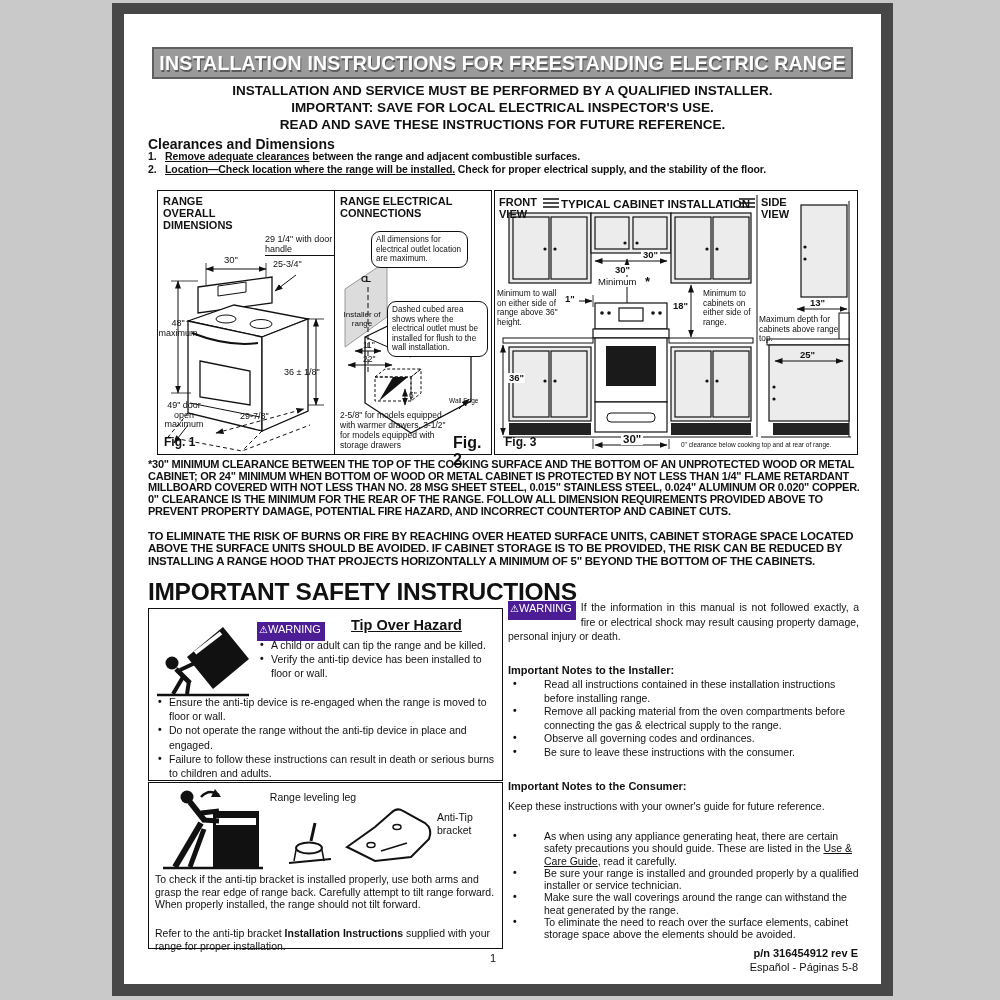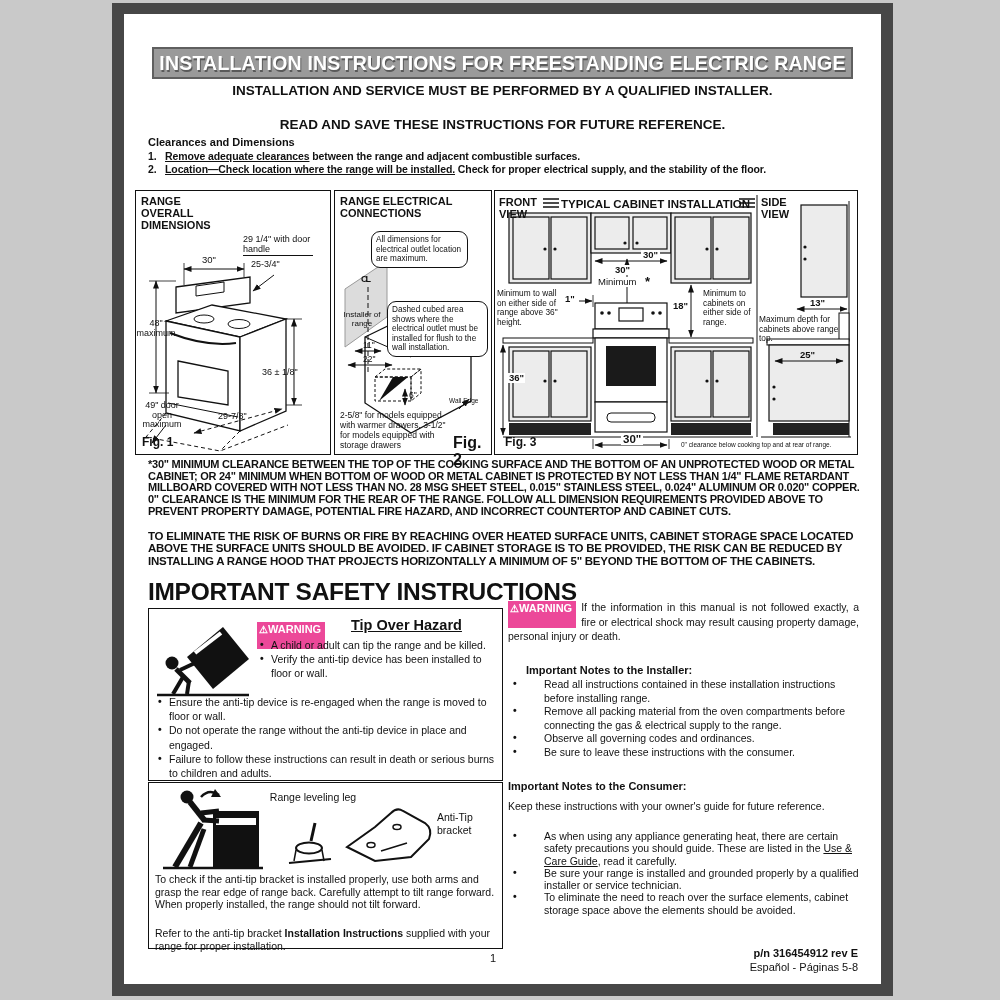--- a/index.html
+++ b/index.html
@@ -23,50 +23,51 @@
   
   .fig{position:absolute;top:176px;height:265px;background:#fff;border:1.5px solid #111;box-sizing:border-box;}
   .fig svg.art{position:absolute;left:0;top:0;}
   .fl{position:absolute;line-height:1.08;color:#111;}
   .callout{position:absolute;border:1.5px solid #111;border-radius:9px;background:#fff;
            font-size:8.2px;line-height:9.6px;padding:3px 4px;box-sizing:border-box;}
   
   .legal{left:24px;width:714px;font-weight:bold;letter-spacing:-.25px;}
   #safety-heading{left:24px;top:564px;font-size:24.5px;font-weight:bold;letter-spacing:-.3px;white-space:nowrap;}
   .wbox{position:absolute;left:24px;width:355px;border:1.5px solid #111;box-sizing:border-box;background:#fff;}
-  .badge{display:inline-block;background:#ec4899;color:#fff;font-weight:bold;font-size:11px;
-         line-height:15px;padding:0 4px 12px 2px;white-space:nowrap;}
+  .badge{display:inline-block;background:#4c1d95;color:#fff;font-weight:normal;font-size:11px;
+         line-height:15px;padding:0 4px 4px 2px;white-space:nowrap;}
   .badge .tri{font-size:10px;}
   .bl{position:relative;padding-left:14px;}
   .bl::before{content:"\2022";position:absolute;left:3px;top:-1px;font-weight:bold;}
   .rbl{position:relative;padding-left:36px;}
   .rbl::before{content:"\2022";position:absolute;left:5px;top:-1px;font-weight:bold;}
   .body10{font-size:10.5px;}
 </style>
 </head>
 <body>
 
 <div id="screen">
   <div id="doc-frame"></div>
   <div id="page">
 
     <div id="banner" class="abs">INSTALLATION INSTRUCTIONS FOR FREESTANDING ELECTRIC RANGE</div>
 
     <div class="abs hline" style="top:68px;">INSTALLATION AND SERVICE MUST BE PERFORMED BY A QUALIFIED INSTALLER.</div>
+    <div class="abs hline" style="top:85px;">IMPORTANT: SAVE FOR LOCAL ELECTRICAL INSPECTOR'S USE.</div>
     <div class="abs hline" style="top:102px;">READ AND SAVE THESE INSTRUCTIONS FOR FUTURE REFERENCE.</div>
 
-    <div class="abs b" style="left:24px;top:122px;font-size:11px;">Clearances and Dimensions</div>
+    <div class="abs b" style="left:24px;top:122px;font-size:14px;">Clearances and Dimensions</div>
     <div class="abs cl-item" style="top:136px;">
       <span class="num">1.</span><span class="ul">Remove adequate clearances</span><span> between the range and adjacent combustible surfaces.</span>
     </div>
     <div class="abs cl-item" style="top:149px;">
       <span class="num">2.</span><span class="ul">Location—Check location where the range will be installed.</span><span> Check for proper electrical supply, and the stability of the floor.</span>
     </div>
 
-    <div class="fig" style="left:11px;width:196px;">
+    <div class="fig" style="left:33px;width:196px;">
       <svg class="art" width="181" height="262" viewBox="0 0 181 262">
         <defs>
             <marker id="f1a" markerWidth="9" markerHeight="8" refX="7.5" refY="3" orient="auto-start-reverse" markerUnits="userSpaceOnUse">
               <path d="M0,0L8,3L0,6Z" fill="#111"></path>
             </marker>
           </defs>
         <g stroke="#111" stroke-width="1.3" fill="#fff">
           <polygon points="40,96 114,86 114,112 40,122"></polygon>
           <polygon points="60,95 88,91 88,101 60,105" stroke-width="1"></polygon>
           <polygon points="30,130 76,114 150,128 104,146"></polygon>
@@ -318,34 +319,35 @@
       <div class="abs body10" style="left:6px;top:90px;width:344px;line-height:12.6px;">To check if the anti-tip bracket is installed properly, use both arms and grasp the rear edge of range back. Carefully attempt to tilt range forward. When properly installed, the range should not tilt forward.</div>
       <div class="abs body10" style="left:6px;top:144px;width:344px;line-height:12.6px;">
         <span>Refer to the anti-tip bracket </span><span class="b">Installation Instructions</span><span> supplied with your range for proper installation.</span>
       </div>
     </div>
 
     <div class="abs body10" style="left:384px;top:586px;width:351px;line-height:14.5px;text-align:justify;">
       <span class="badge" style="float:left;margin:1px 5px 0 0;"><span class="tri">⚠</span><span>WARNING</span></span>
       <span>If the information in this manual is not followed exactly, a fire or electrical shock may result causing property damage, personal injury or death.</span>
     </div>
-    <div class="abs b" style="left:402px;top:650px;font-size:11px;">Important Notes to the Installer:</div>
+    <div class="abs b" style="left:384px;top:650px;font-size:11px;">Important Notes to the Installer:</div>
     <div class="abs body10" style="left:384px;top:664px;width:351px;line-height:13.5px;">
       <div class="rbl">Read all instructions contained in these installation instructions before installing range.</div>
       <div class="rbl">Remove all packing material from the oven compartments before connecting the gas &amp; electrical supply to the range.</div>
       <div class="rbl">Observe all governing codes and ordinances.</div>
       <div class="rbl">Be sure to leave these instructions with the consumer.</div>
     </div>
     <div class="abs b" style="left:384px;top:766px;font-size:11px;">Important Notes to the Consumer:</div>
     <div class="abs body10" style="left:384px;top:786px;width:340px;line-height:13px;">Keep these instructions with your owner's guide for future reference.</div>
     <div class="abs body10" style="left:384px;top:816px;width:351px;line-height:12.3px;">
       <div class="rbl">
         <span>As when using any appliance generating heat, there are certain safety precautions you should guide. These are listed in the </span><span class="ul">Use &amp; Care Guide</span><span>, read it carefully.</span>
       </div>
       <div class="rbl">Be sure your range is installed and grounded properly by a qualified installer or service technician.</div>
+      <div class="rbl">Make sure the wall coverings around the range can withstand the heat generated by the range.</div>
       <div class="rbl">To eliminate the need to reach over the surface elements, cabinet storage space above the elements should be avoided.</div>
     </div>
 
     <div class="abs" style="left:366px;top:938px;font-size:11px;">1</div>
     <div class="abs" style="left:480px;top:932px;width:254px;text-align:right;font-size:11px;line-height:14px;">
       <div class="b">p/n 316454912 rev E</div>
       <div>Español - Páginas 5-8</div>
     </div>
 
   </div>

